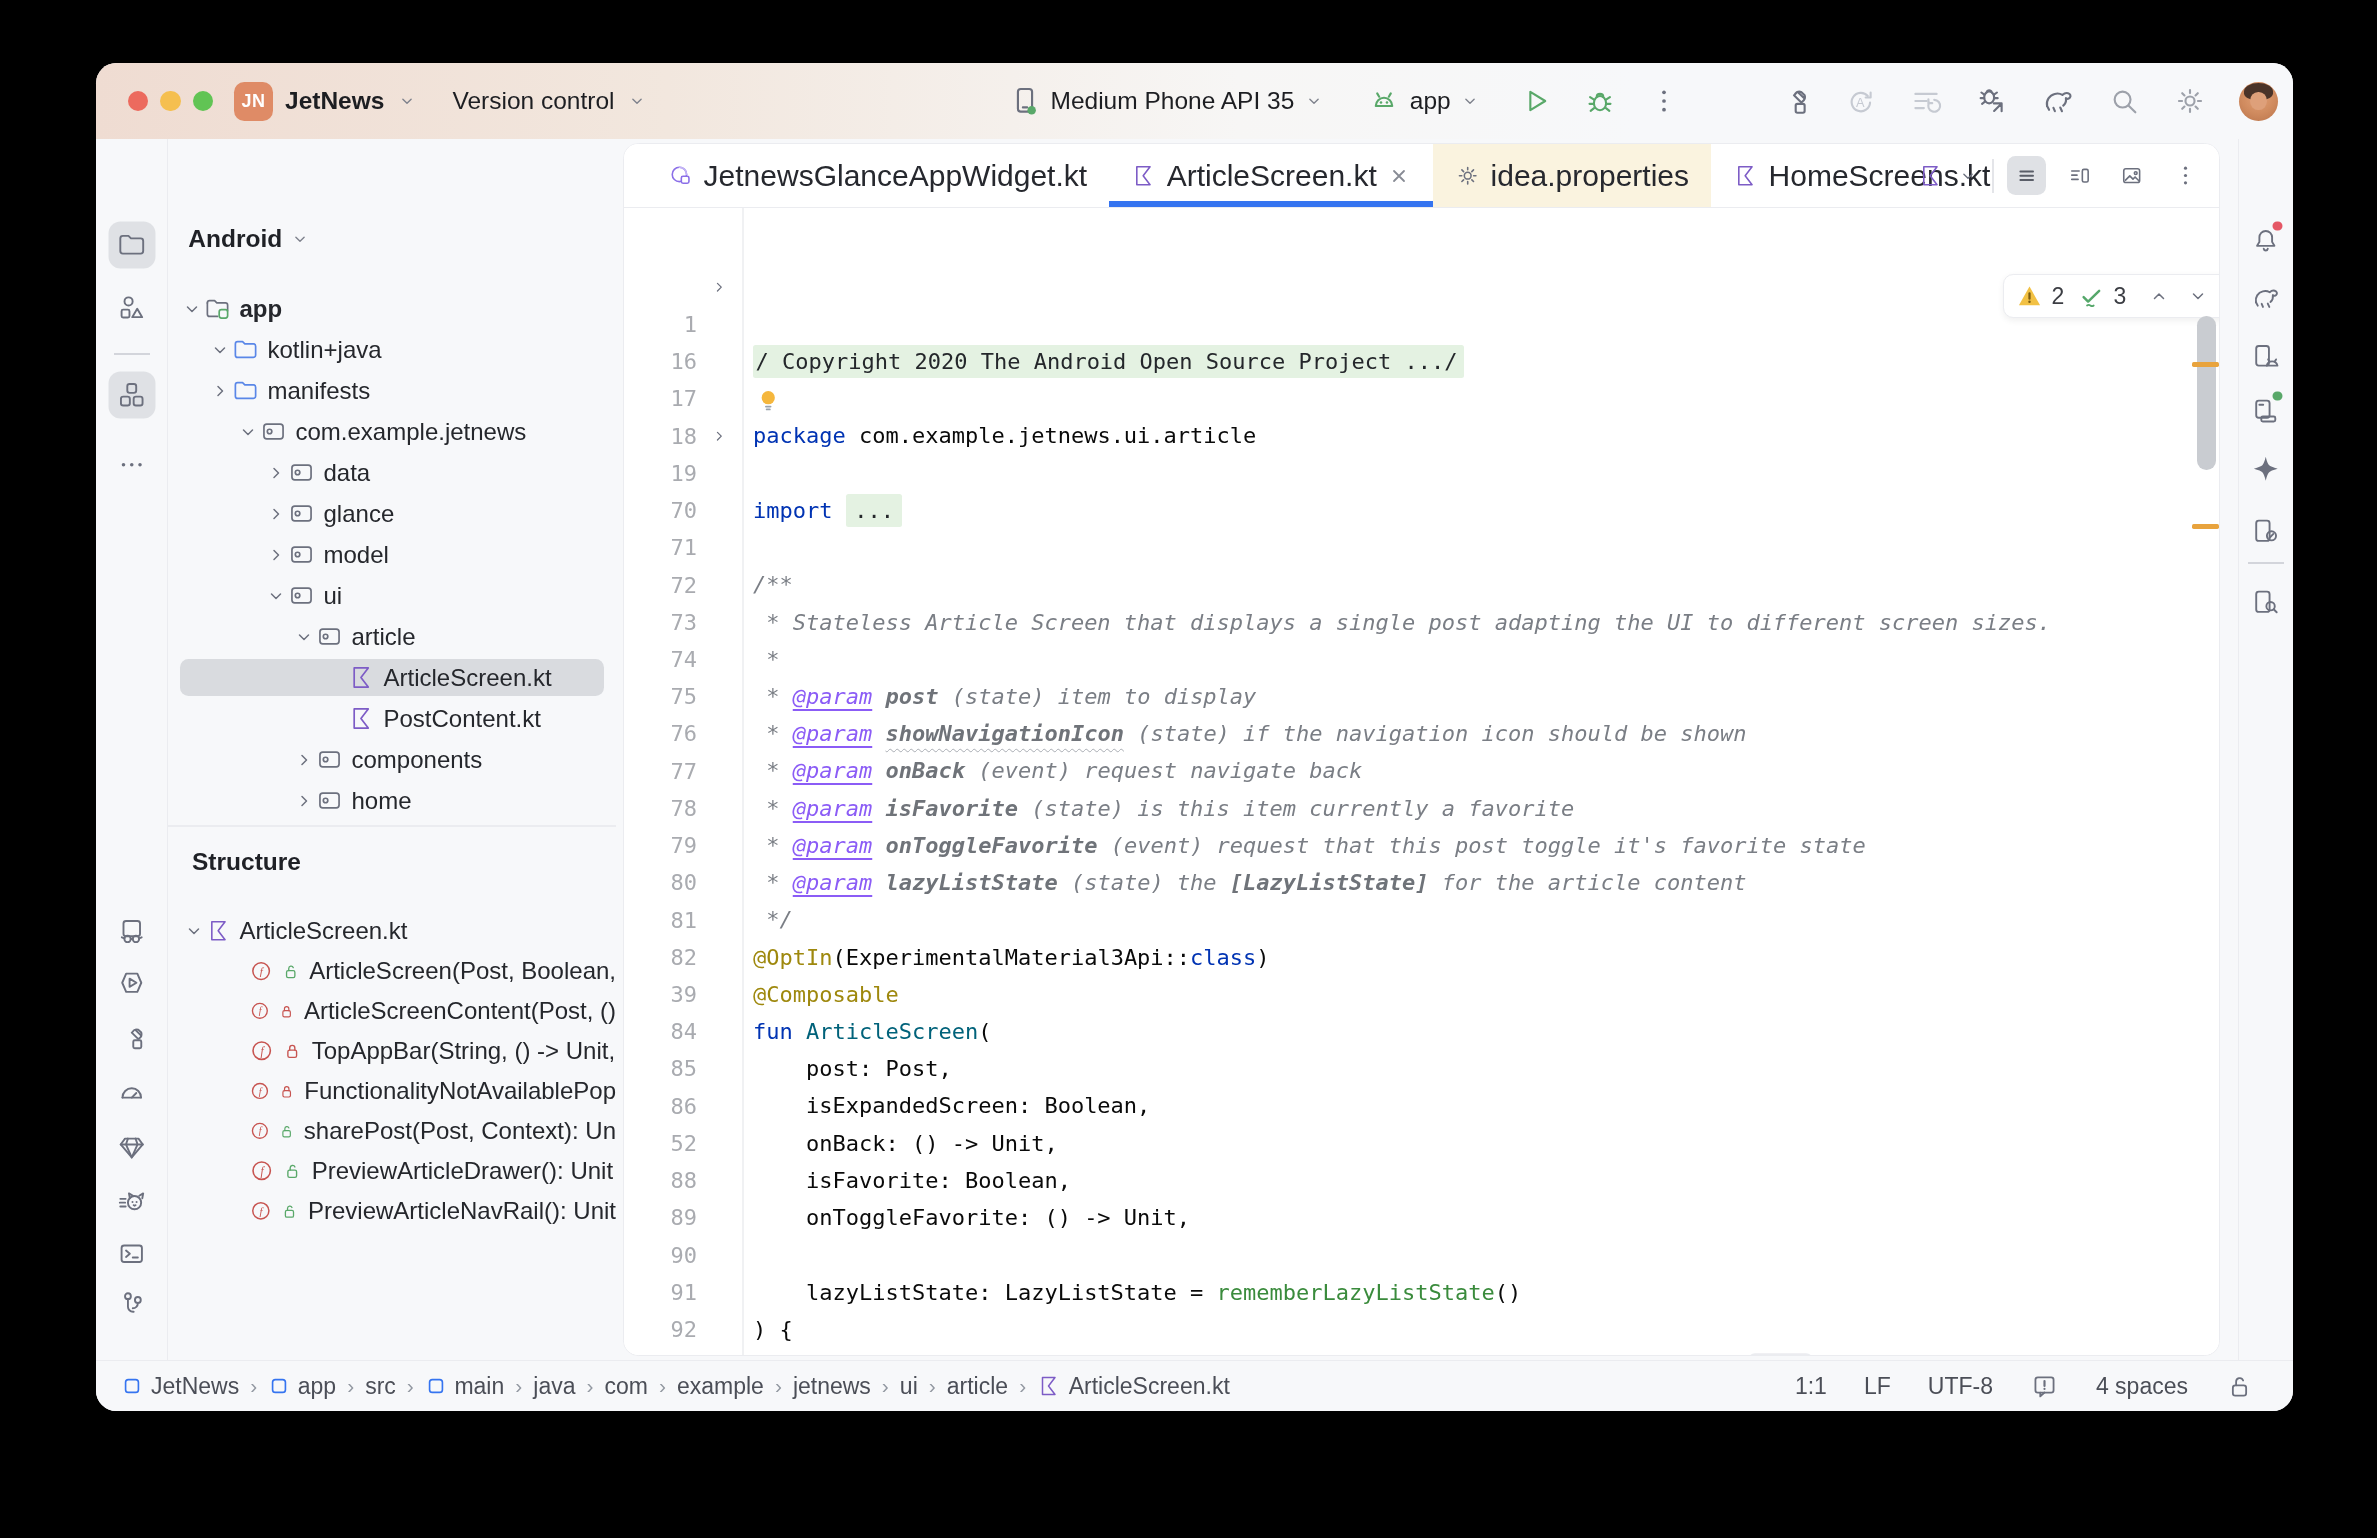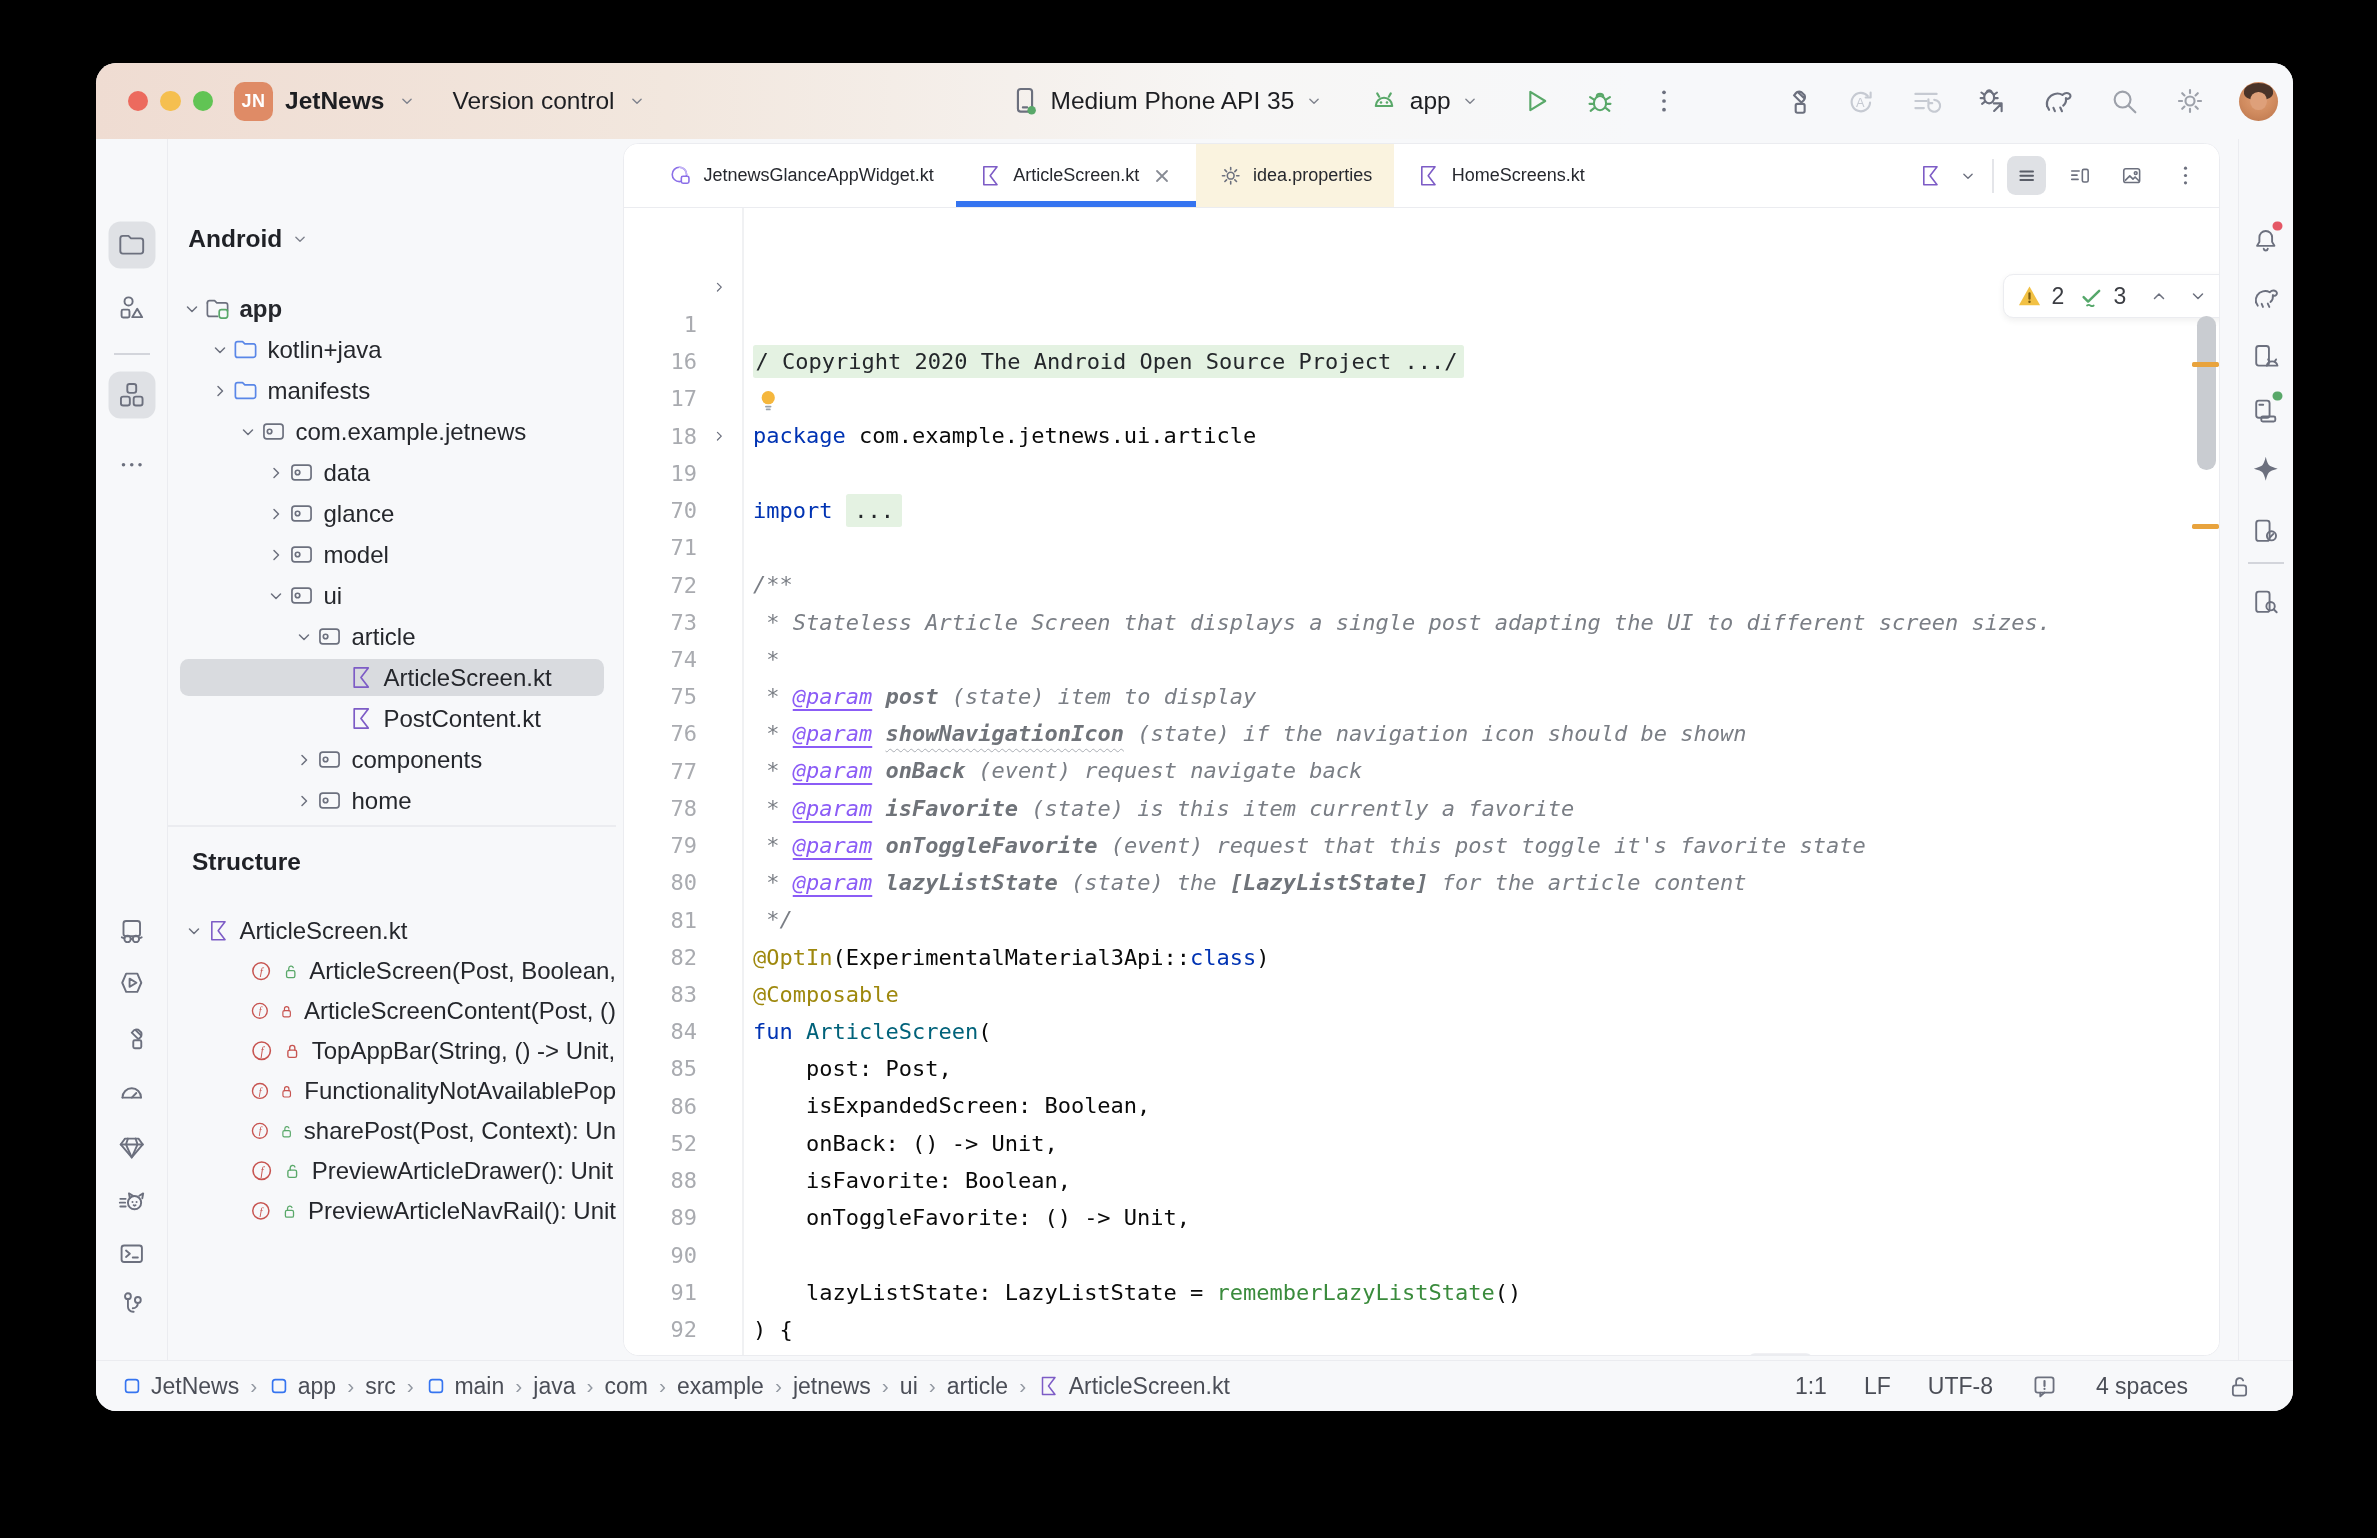--- a/index.html
+++ b/index.html
@@ -45,21 +45,21 @@
   .tlabel.b{font-weight:600;}
   #pdivider{position:absolute;left:0;top:686px;width:100%;height:1.7px;background:#ebecf0;}
   #stitle{position:absolute;left:24px;top:709px;font-size:24.5px;font-weight:600;color:#1f2126;}
   #stree{position:absolute;left:0;top:772px;width:100%;overflow:hidden;}
   .srow{height:40px;display:flex;align-items:center;font-size:24px;color:#25272c;white-space:nowrap;}
 
   
   #editor{position:absolute;left:527px;top:80px;width:1597px;height:1213px;background:#fff;border:1.7px solid #ebecf0;border-radius:15.2px;overflow:hidden;}
   #tabbar{position:absolute;left:0;top:0;width:100%;height:64px;border-bottom:1.7px solid #ebecf0;background:#fff;}
   #tabs{position:absolute;left:22px;top:0;height:63px;display:flex;}
-  .tab{position:relative;height:63px;display:flex;align-items:center;gap:10.2px;padding:0 22px;font-size:18px;color:#26282e;}
+  .tab{position:relative;height:63px;display:flex;align-items:center;gap:10.2px;padding:0 22px;font-size:30px;color:#26282e;}
   .tab.hl{background:#faf3df;}
   .tab-underline{position:absolute;left:0;right:0;bottom:0;height:6px;background:var(--accent);}
   .tab-close{color:#878b94;font-size:25.4px;width:22px;display:flex;justify-content:center;}
   #tab-controls{position:absolute;right:20.3px;top:0;height:63px;display:flex;align-items:center;gap:13.5px;}
   .vchip{width:39px;height:39px;border-radius:8.5px;display:flex;align-items:center;justify-content:center;color:#5a5e68;}
   .vchip.sel{background:#dfe1e5;}
   .vdiv{width:1.7px;height:34px;background:#e4e5e9;}
 
   
   #codearea{position:absolute;left:0;top:64px;width:100%;height:1149px;background:#fff;}
@@ -828,21 +828,21 @@
   </div>
           <div class="crow" style="top:657px">
     <span class="lnum">81</span>
     <span class="ctext"><span class="ann">@OptIn</span><span class="plain">(ExperimentalMaterial3Api::</span><span class="kw">class</span><span class="plain">)</span></span>
   </div>
           <div class="crow" style="top:694px">
     <span class="lnum">82</span>
     <span class="ctext"><span class="ann">@Composable</span></span>
   </div>
           <div class="crow" style="top:731px">
-    <span class="lnum">83</span>
+    <span class="lnum">39</span>
     <span class="ctext"><span class="kw">fun </span><span class="fndecl">ArticleScreen</span><span class="plain">(</span></span>
   </div>
           <div class="crow" style="top:768px">
     <span class="lnum">84</span>
     <span class="ctext"><span class="plain">    post: Post,</span></span>
   </div>
           <div class="crow" style="top:805px">
     <span class="lnum">85</span>
     <span class="ctext"><span class="plain">    isExpandedScreen: Boolean,</span></span>
   </div>

